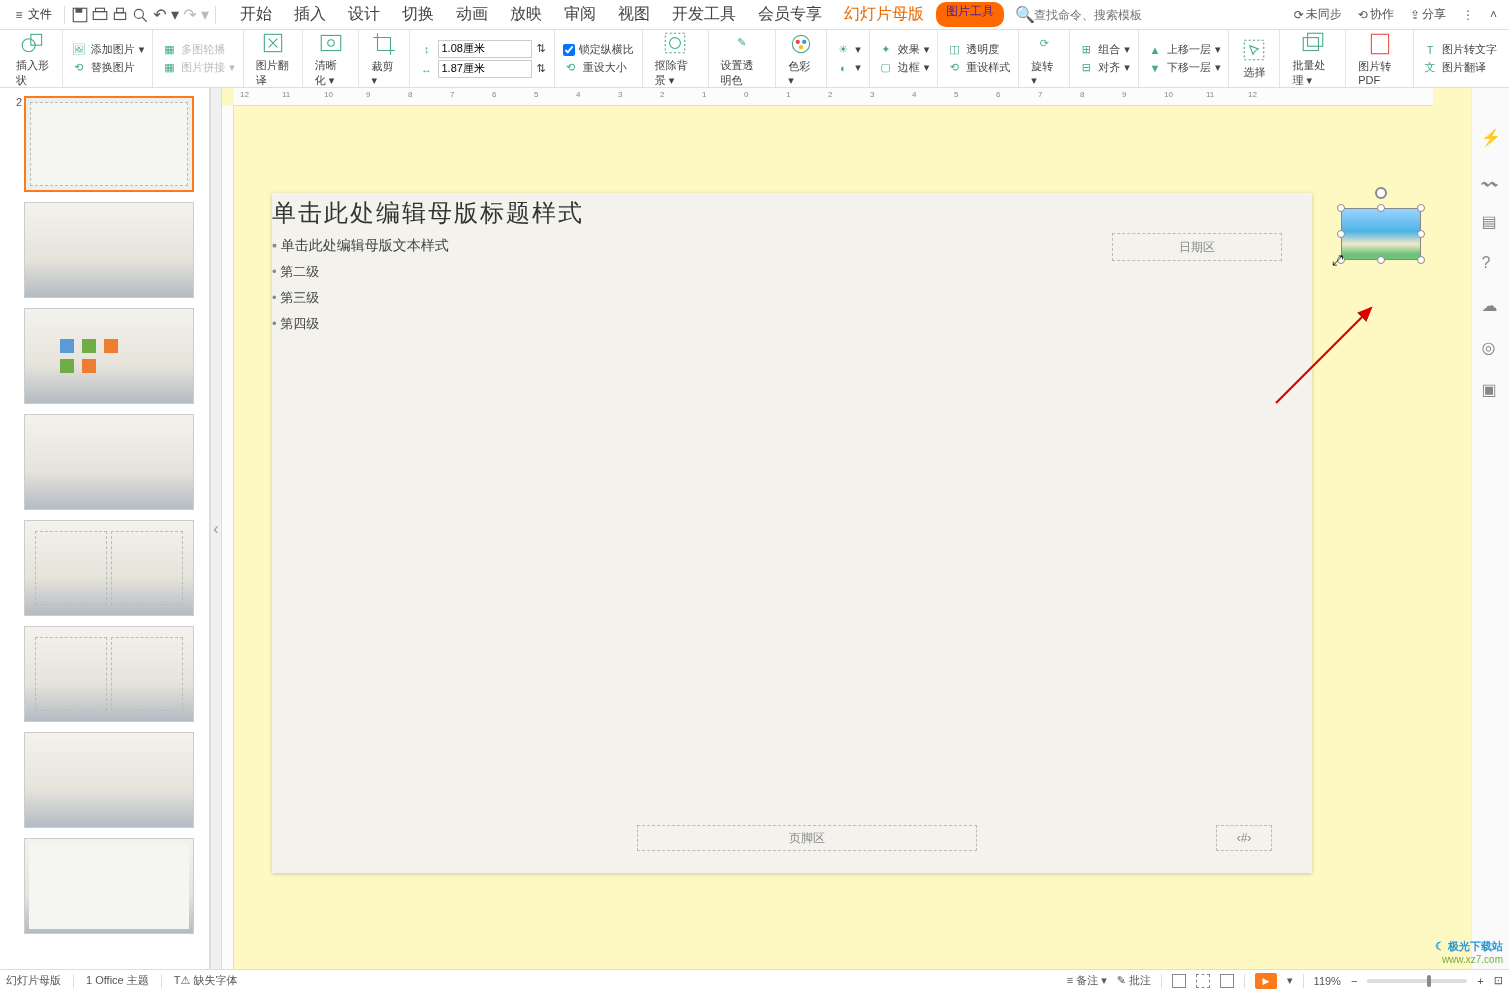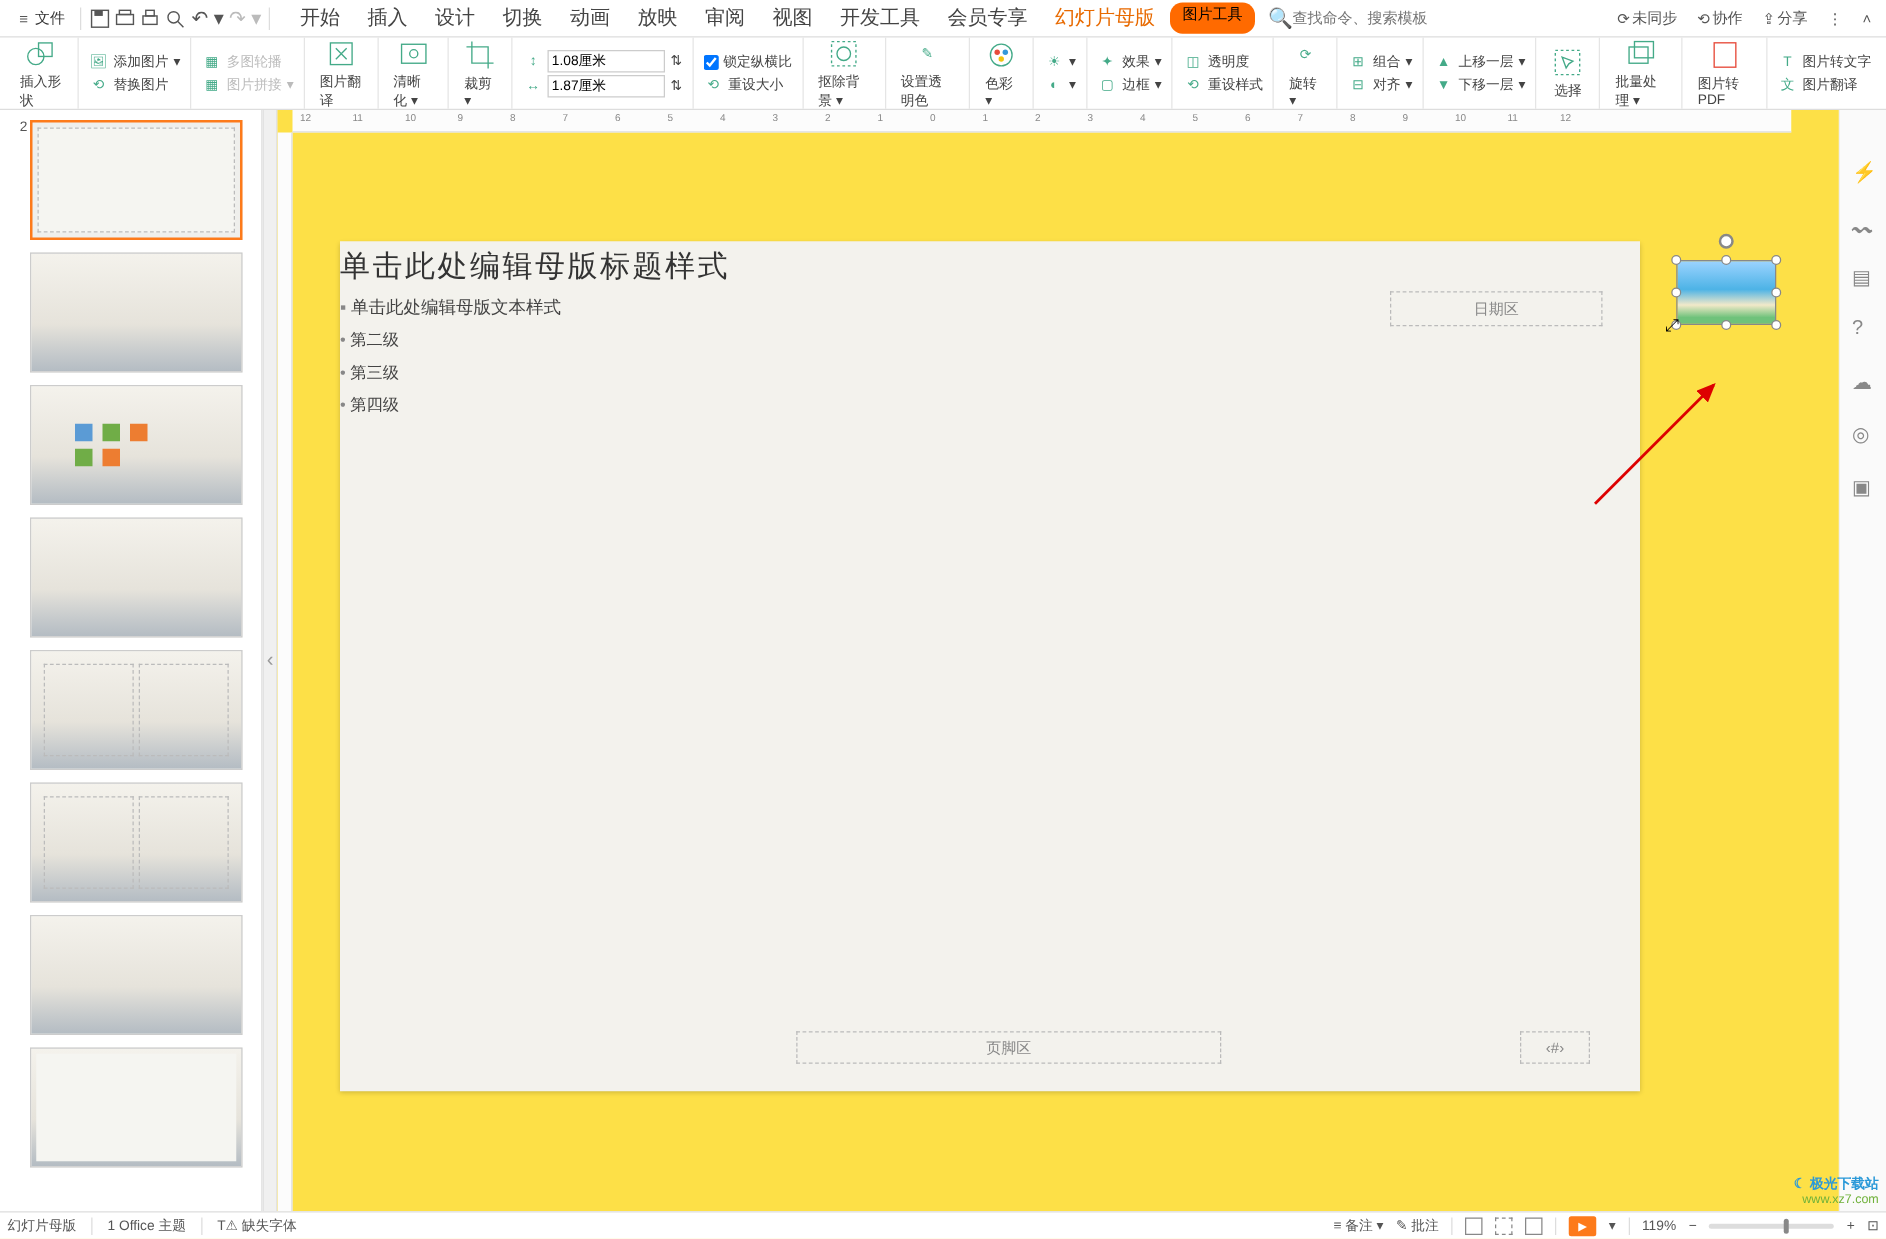--- a/index.html
+++ b/index.html
@@ -6,23 +6,23 @@
 body { width:1509px; height:991px; background:#fff; overflow:hidden; position:relative; }
 
 
 .topbar { display:flex; align-items:center; height:30px; border-bottom:1px solid #ddd; padding:0 4px; gap:2px;}
 .topbar .menu-btn { display:flex; align-items:center; padding:2px 6px; font-size:12px; color:#333; cursor:pointer;}
 .topbar .sep { width:1px; height:18px; background:#ddd; margin:0 4px;}
 .qat-icon { width:18px; height:18px; display:flex; align-items:center; justify-content:center; color:#555;}
 .tabbar-section { display:flex; gap:2px; margin-left:8px;}
 .tab-item { padding:2px 10px; font-size:16px; color:#444; cursor:pointer;}
 .tab-item.orange { color:#e86a00;}
-.tab-pill { background:#ff6a00; color:#000000; border-radius:10px; padding:1px 10px; font-size:12px;}
+.tab-pill { background:#ff6a00; color:#4c1d95; border-radius:10px; padding:1px 10px; font-size:12px;}
 .search-box { flex:1; margin-left:10px; display:flex; align-items:center;}
-.search-box input { border:none; outline:none; font-size:12px; color:#1d4ed8; width:150px;font-family:Liberation Mono, monospace;}
+.search-box input { border:none; outline:none; font-size:12px; color:#1d4ed8; width:150px;}
 .right-cluster { display:flex; align-items:center; gap:8px; margin-left:auto; padding-right:4px;}
 .right-btn { display:flex; align-items:center; gap:2px; font-size:12px; color:#555; padding:2px 4px;}
 
 
 .ribbon { display:flex; align-items:stretch; height:58px; border-bottom:1px solid #ddd; padding:0 4px;}
 .rib-group { display:flex; flex-direction:column; justify-content:center; padding:0 6px; border-right:1px solid #e5e5e5;}
 .rib-group:last-child { border-right:none;}
 .rib-big { display:flex; flex-direction:column; align-items:center; font-size:11px; color:#444; padding:2px 6px; cursor:pointer; gap:2px;}
 .rib-row { display:flex; align-items:center; gap:4px; font-size:11px; color:#444; padding:1px 2px; cursor:pointer; white-space:nowrap;}
 .rib-icon { width:16px; height:16px; display:inline-flex; align-items:center; justify-content:center; color:#4a8;}
@@ -34,21 +34,21 @@
 .workspace { display:flex; height:calc(100% - 30px - 58px - 22px); background:#f7f7f7; position:relative;}
 .thumb-panel { width:210px; background:#fff; border-right:1px solid #ddd; overflow-y:auto; padding:8px; display:flex; flex-direction:column; gap:10px; position:relative;}
 .thumb-num { position:absolute; left:0; font-size:11px; color:#555; width:14px; text-align:right;}
 .thumb-wrap { position:relative; padding-left:16px;}
 .thumb { width:170px; height:96px; border:1px solid #ccc; background:#efefec; position:relative; overflow:hidden;}
 .thumb.sel { border:2px solid #fd7a1a;}
 .thumb-inner { position:absolute; inset:4px; border:1px dashed #bbb; background:#f5f5f1;}
 .thumb-landscape .thumb-inner { border:none;}
 .thumb-landscape::before { content:''; position:absolute; inset:0; background:linear-gradient(180deg,#f4f2ec 0%,#e6e3db 60%,#c6cacc 85%,#b4bcc3 100%);}
 
-.slide-area { flex:1; position:relative; background:#fde047; overflow:hidden;}
+.slide-area { flex:1; position:relative; background:#fef9c3; overflow:hidden;}
 .ruler-h { position:absolute; top:0; left:12px; right:38px; height:18px; background:#fcfcfc; border-bottom:1px solid #ddd; font-size:8px; color:#888;}
 .ruler-h .tick { position:absolute; top:2px; font-size:8px;}
 .ruler-v { position:absolute; top:18px; left:0; width:12px; bottom:0; background:#fcfcfc; border-right:1px solid #ddd;}
 .slide { position:absolute; top:105px; left:50px; width:1040px; height:680px; background:#f3f2ed; box-shadow:0 1px 4px rgba(0,0,0,.2);}
 .ph { position:absolute; border:1px dashed #bbb; font-size:12px; color:#555;}
 .ph-title { top:30px; left:60px; right:240px; height:40px; display:flex; align-items:center; font-family:"SimSun",serif; font-size:24px; color:#333; border:none; letter-spacing:2px;}
 .ph-date { top:40px; right:30px; width:170px; height:28px; display:flex; align-items:center; justify-content:center; font-size:12px; color:#888;}
 .ph-content { top:80px; left:60px; right:70px; bottom:160px; border:none; font-family:"SimSun",serif; color:#444;}
 .ph-content ul { list-style:none; padding-left:0;}
 .ph-content li { padding:4px 0;}

